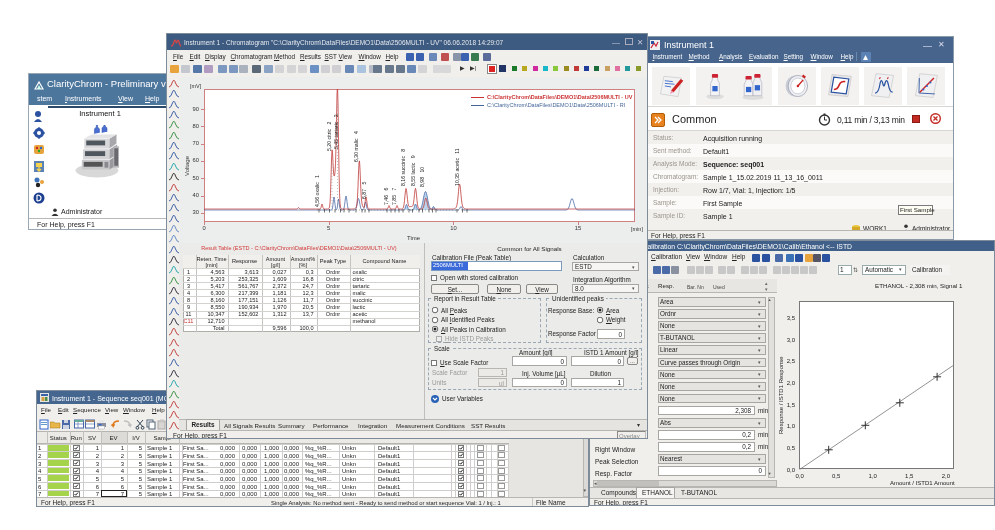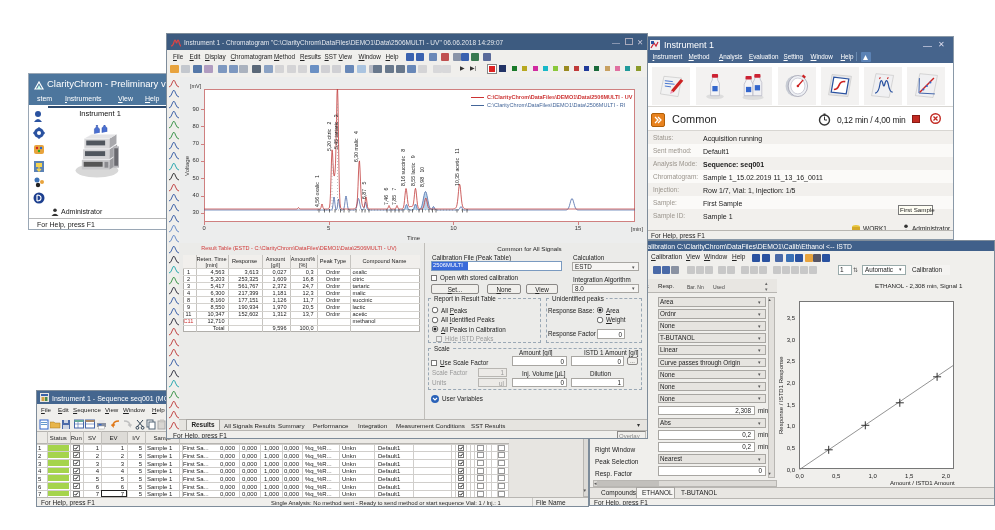--- a/index.html
+++ b/index.html
@@ -677,21 +677,21 @@
       </div>
 <div style="position:absolute;left:26px;top:76px;font-size:11px;line-height:13px;color:#222;white-space:nowrap;">Common</div>
 <div style="left:172px;top:76px;width:13px;height:13px;">
         <svg width="13" height="13">
           <circle cx="6.5" cy="7" r="5" fill="#fff" stroke="#333" stroke-width="1.4"></circle>
           <rect x="5.5" y="0.5" width="2" height="2" fill="#333"></rect>
           <line x1="6.5" y1="7" x2="6.5" y2="3.5" stroke="#333"></line>
           <line x1="6.5" y1="7" x2="9" y2="7" stroke="#333"></line>
         </svg>
       </div>
-<div style="position:absolute;left:191px;top:78px;font-size:8.5px;line-height:10.5px;color:#222;white-space:nowrap;letter-spacing:-0.2px;">0,12 min / 4,00 min</div>
+<div style="position:absolute;left:191px;top:78px;font-size:8.5px;line-height:10.5px;color:#222;white-space:nowrap;letter-spacing:-0.2px;">0,11 min / 3,13 min</div>
 <div class="" style="left:266px;top:78px;width:8px;height:8px;background:#c22a22;border:1px solid #8a1a14;"></div>
 <div style="left:284px;top:76px;width:11px;height:11px;">
         <svg width="11" height="11">
           <circle cx="5.5" cy="5.5" r="4.8" fill="none" stroke="#c22a22" stroke-width="1.4"></circle>
           <path d="M3.5 3.5 L7.5 7.5 M7.5 3.5 L3.5 7.5" stroke="#c22a22" stroke-width="1.3"></path>
         </svg>
       </div>
 <div class="" style="left:0px;top:93px;width:309px;height:1px;background:#d8d6d2;"></div>
 <div class="" style="left:0px;top:94px;width:309px;height:13px;background:#f2f0ed;"></div>
 <div style="position:absolute;left:7px;top:97px;font-size:6.5px;line-height:8.5px;color:#9a948c;white-space:nowrap;">Status:</div>

